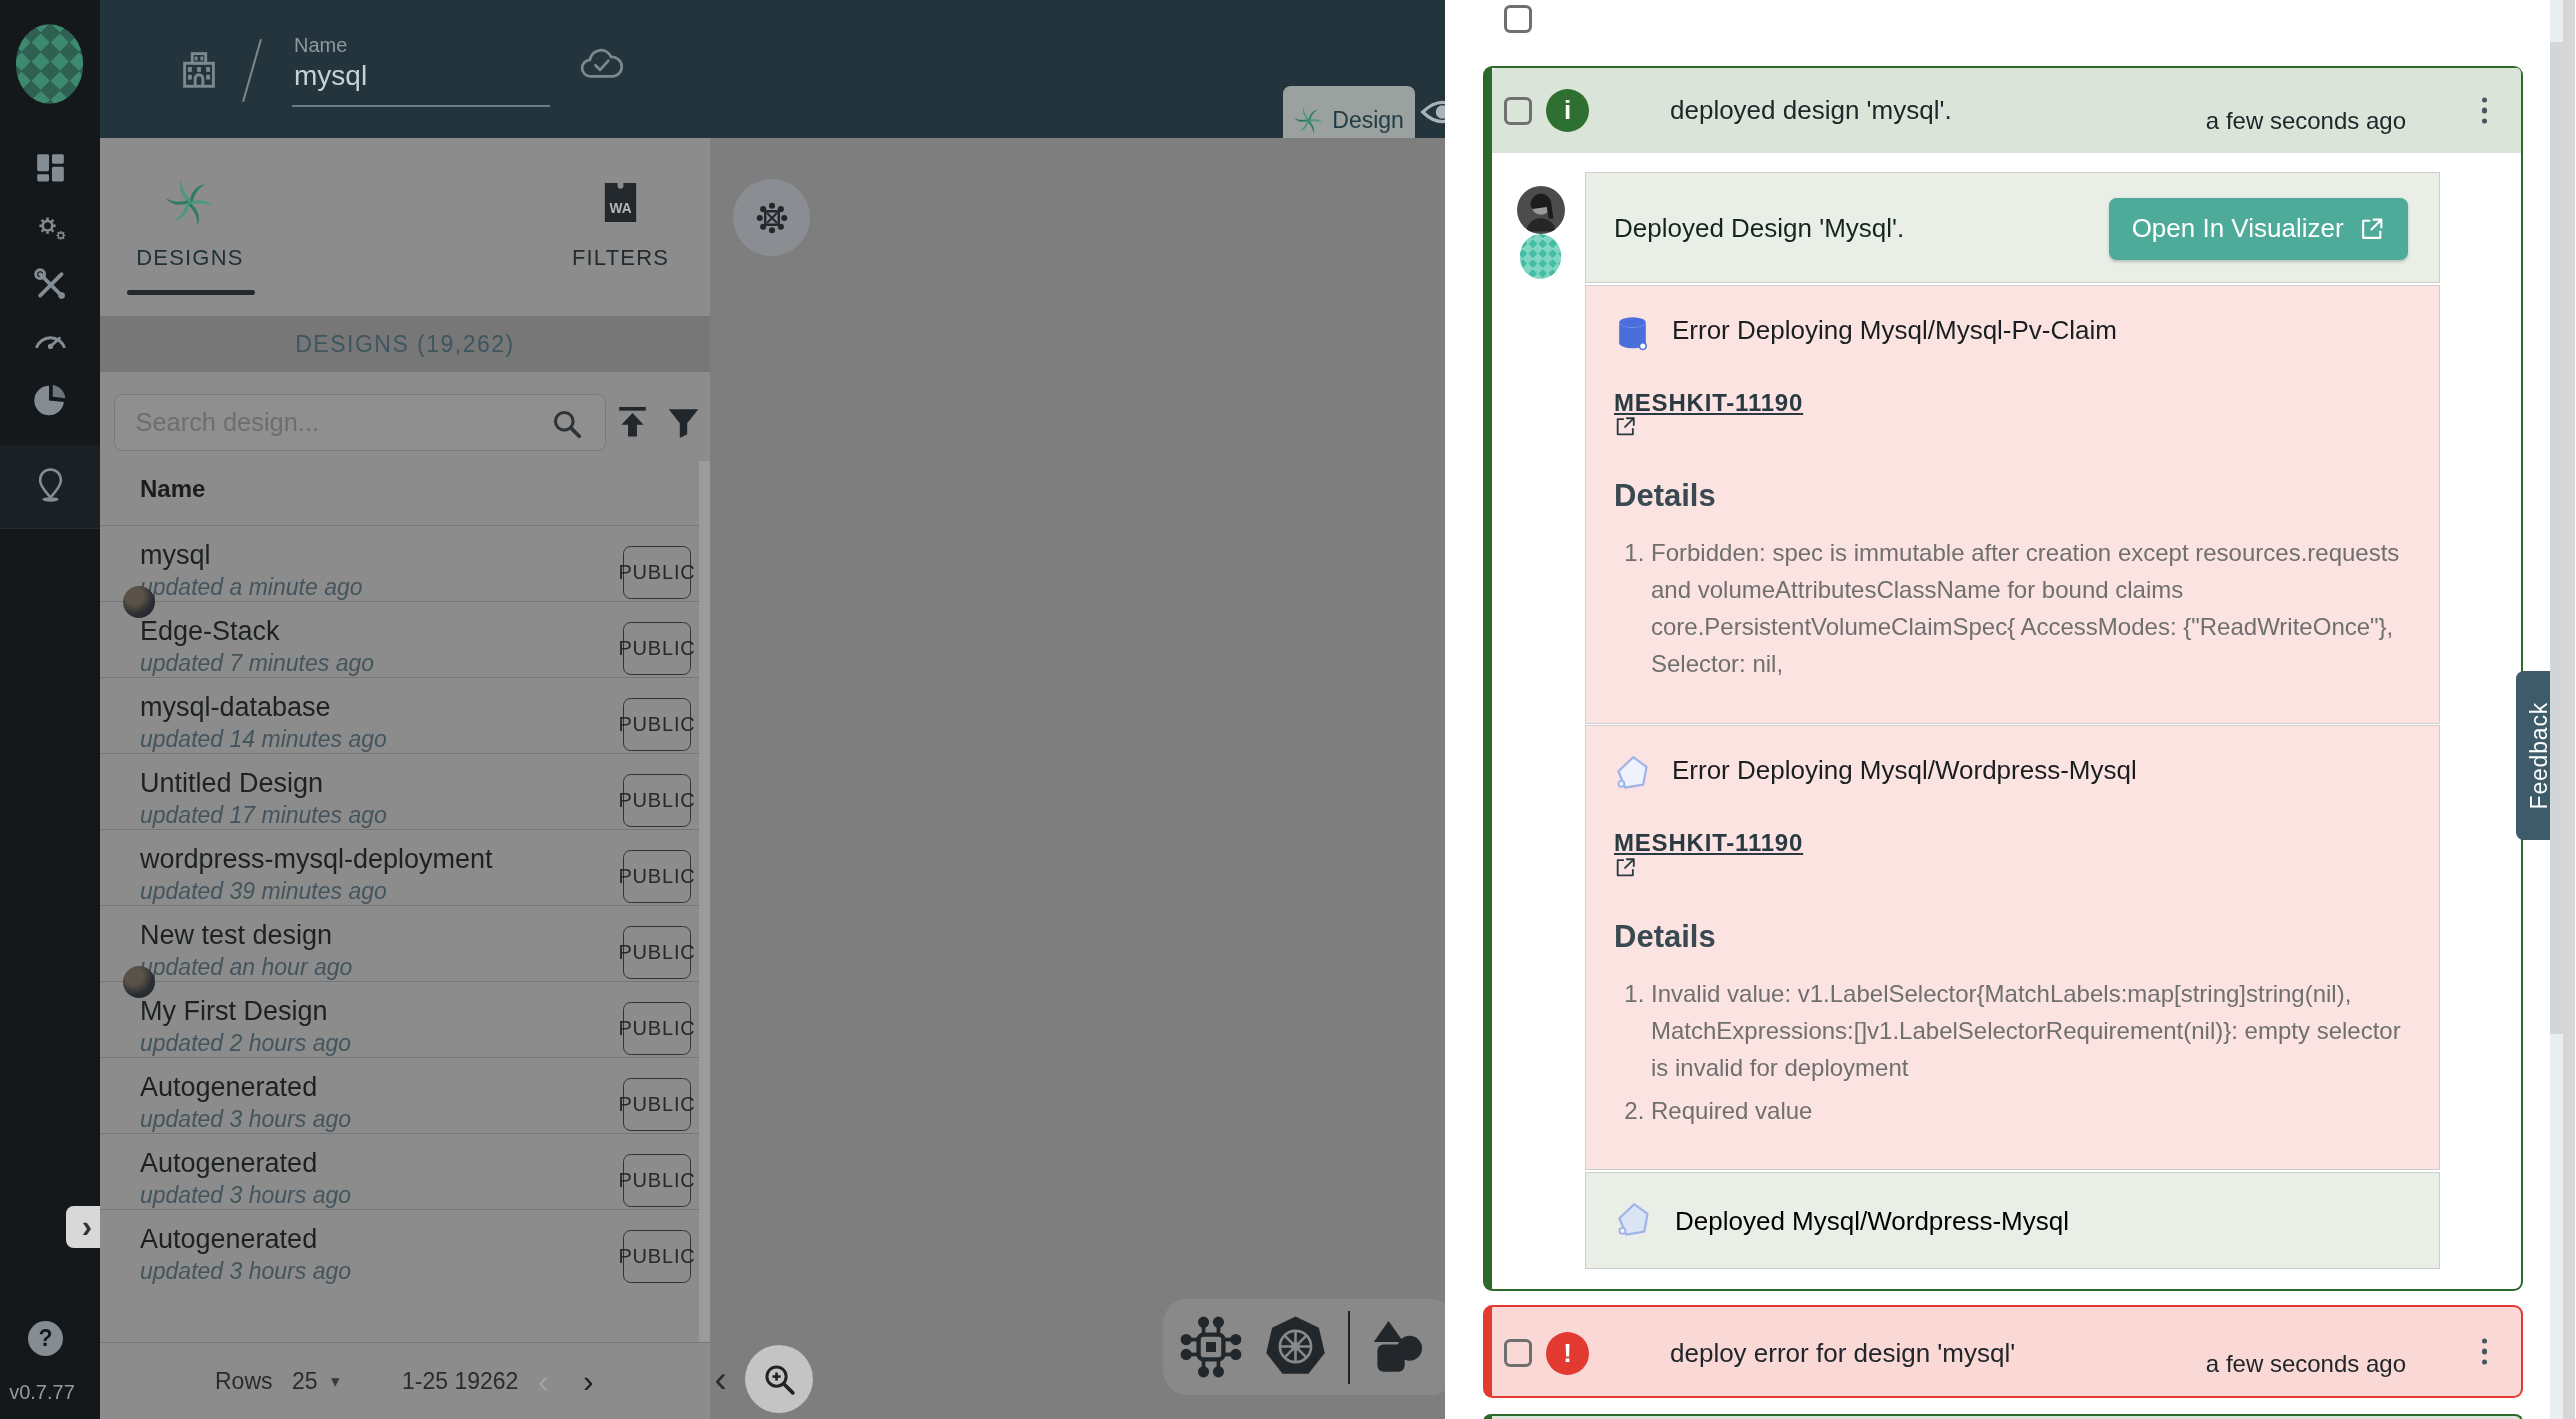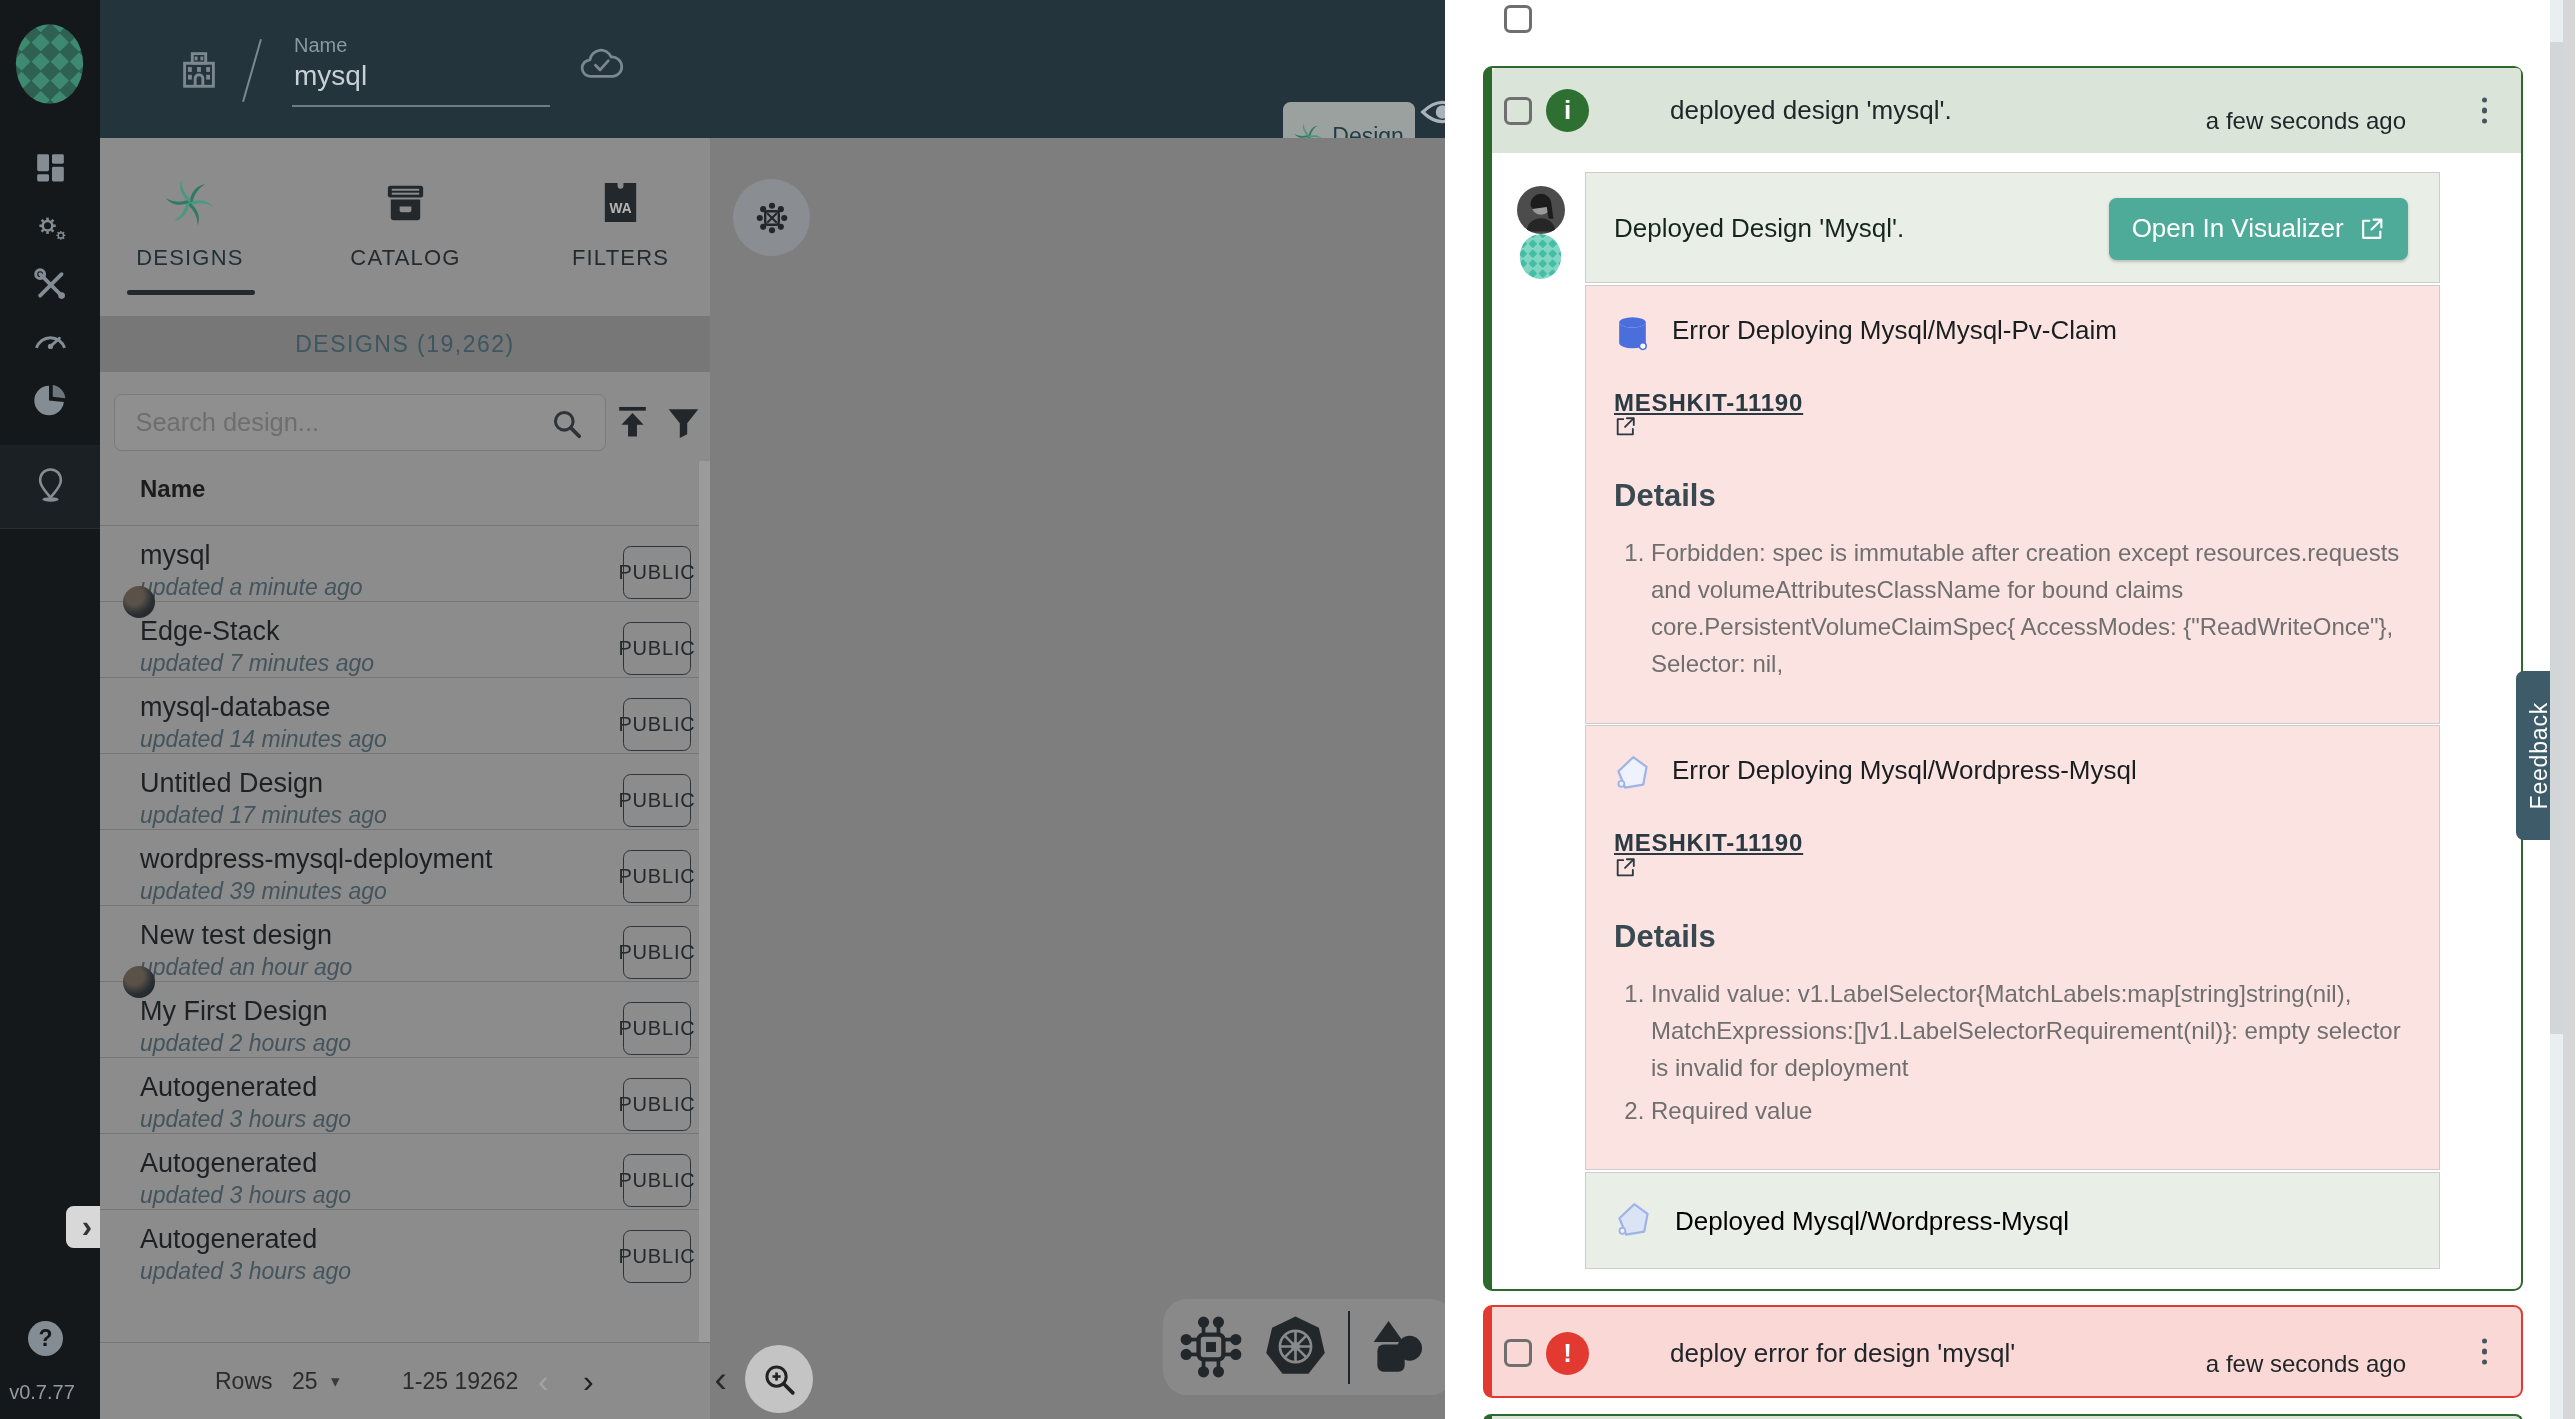--- a/index.html
+++ b/index.html
@@ -20,21 +20,21 @@
             background:#848d93;color:#15181b;font-size:23px;font-weight:bold;
             display:flex;align-items:center;justify-content:center;}
   #version{position:absolute;left:9.2px;top:1381px;font-size:20px;color:#929ba1;}
 
   
   #header{position:absolute;left:100px;top:0;width:1345px;height:138px;background:#24343c;}
   #slash{position:absolute;left:151px;top:38px;width:2.3px;height:65px;background:#7c8890;transform:rotate(16deg);}
   #name-label{position:absolute;left:194px;top:34px;font-size:20px;color:#8a98a1;}
   #name-value{position:absolute;left:194px;top:60px;font-size:28px;color:#c7d0d5;}
   #name-underline{position:absolute;left:192px;top:105px;width:258px;height:1.5px;background:#6d7d86;}
-  #design-pill{position:absolute;left:1183px;top:102px;width:132px;height:68px;background:#9aa19e;
+  #design-pill{position:absolute;left:1183px;top:86px;width:132px;height:68px;background:#9aa19e;
                border-radius:7.7px 7.7px 0 0;display:flex;align-items:center;justify-content:center;gap:9.2px;
                font-size:23px;color:#223c46;}
   #eye-ico{position:absolute;left:1320px;top:95px;width:45px;height:34px;color:#a9b3b9;}
 
   
   #drawer{position:absolute;left:100px;top:138px;width:610px;height:1281px;background:#8c8c8c;}
   .tab{position:absolute;top:0;width:169px;height:173px;text-align:center;}
   .tab .ticon{display:inline-block;width:49px;height:49px;margin-top:40px;color:#23282c;}
   .tab .tlabel{display:block;margin-top:15.4px;font-size:22px;letter-spacing:1.2px;color:#242b30;}
   #tab-underline{position:absolute;left:27px;top:152px;width:128px;height:5.4px;background:#24292d;border-radius:2.3px;}
@@ -268,32 +268,20 @@
     </svg>
   </header>
 
   <section id="drawer">
     <div class="tab" style="left:5.4px">
       <svg class="ticon" viewBox="0 0 100 100">
           <use href="#spiral"></use>
         </svg>
       <span class="tlabel" style="color:#1f3038">DESIGNS</span>
     </div>
-    <div class="tab" style="left:221px">
-      <svg class="ticon" viewBox="0 0 100 100">
-        <rect x="14" y="16" width="72" height="24" rx="5" fill="currentColor"></rect>
-        <path d="M20,44 h60 v36 a6,6 0 0 1 -6,6 h-48 a6,6 0 0 1 -6,-6 z" fill="currentColor"></path>
-        <g stroke="#8c8c8c" stroke-width="4">
-          <line x1="22" y1="24" x2="78" y2="24"></line>
-            <line x1="22" y1="32" x2="78" y2="32"></line>
-        </g>
-        <path d="M38,58 h24 v8 a4,4 0 0 1 -4,4 h-16 a4,4 0 0 1 -4,-4 z" fill="#8c8c8c"></path>
-      </svg>
-      <span class="tlabel">CATALOG</span>
-    </div>
     <div class="tab" style="left:436px">
       <svg class="ticon" viewBox="0 0 100 100">
         <path d="M18,10 h26 v6 a6,6 0 0 0 12,0 v-6 h26 v80 h-64 z" fill="currentColor"></path>
         <text x="50" y="72" text-anchor="middle" font-size="28" font-weight="bold" fill="#b5b5b5" font-family="Liberation Sans,sans-serif">WA</text>
       </svg>
       <span class="tlabel">FILTERS</span>
     </div>
     <div id="tab-underline"></div>
 
     <div id="count-band">DESIGNS (19,262)</div>

